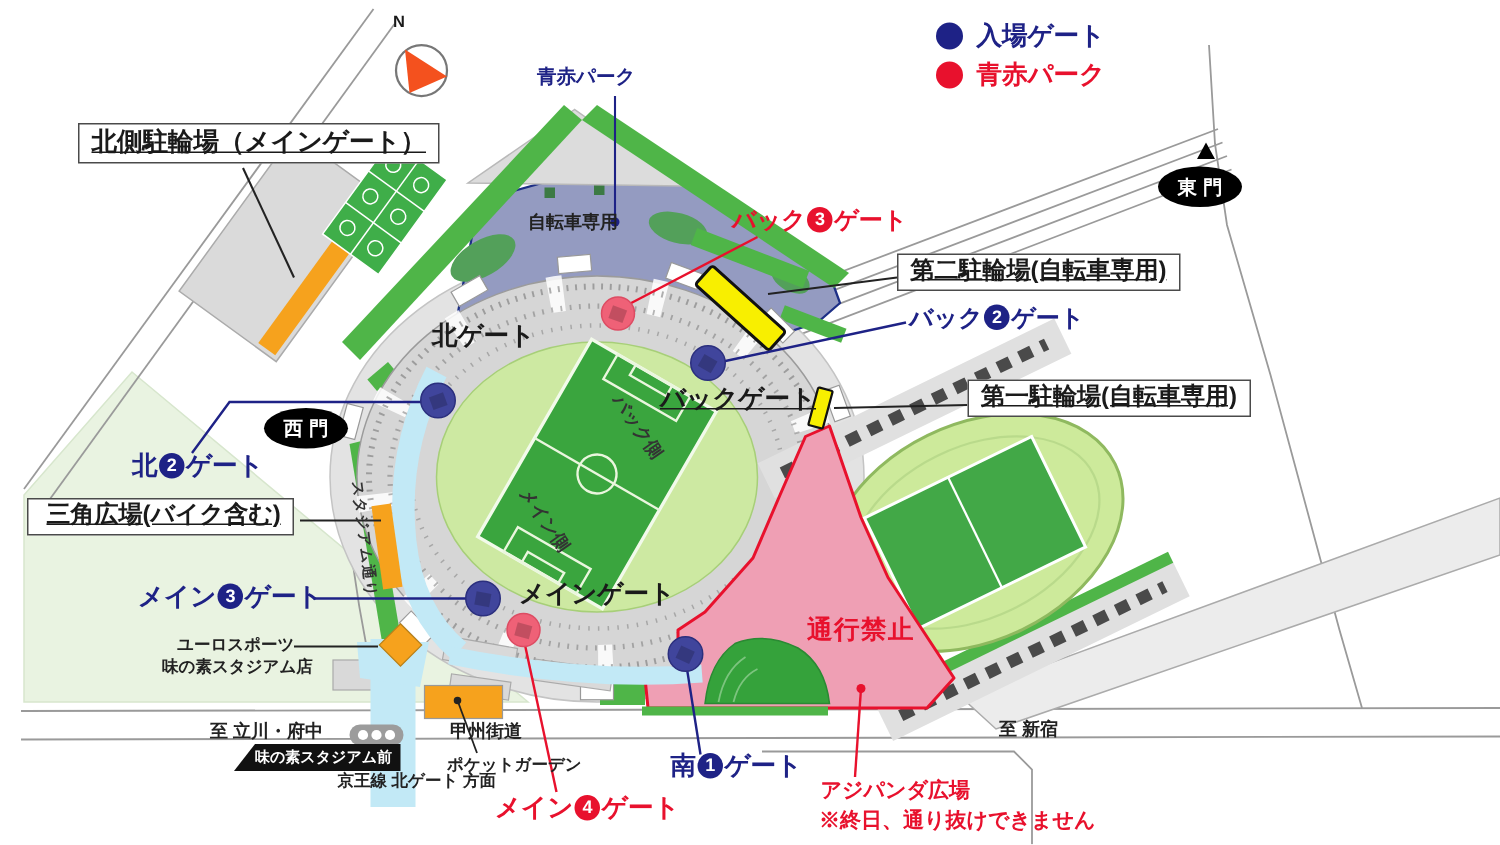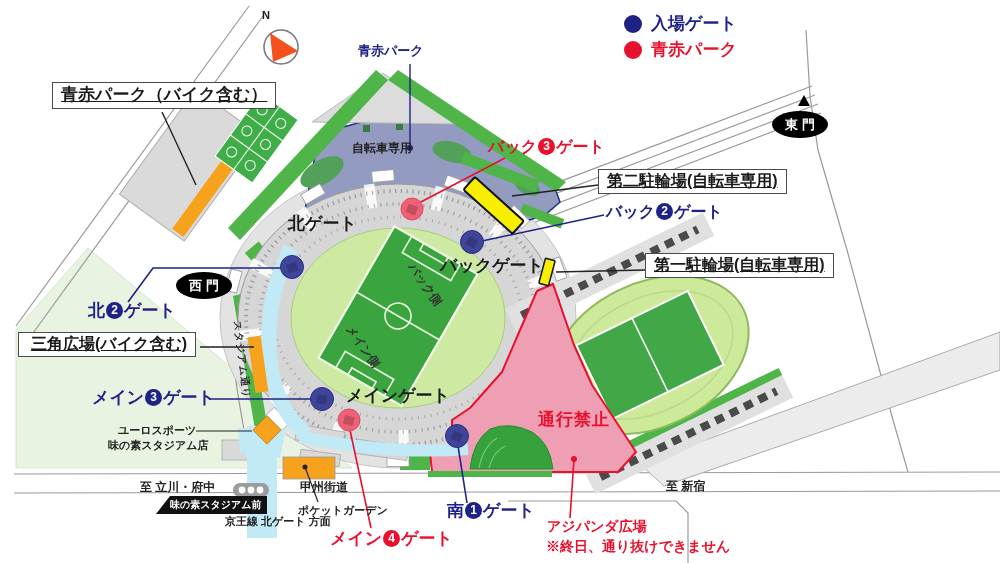--- a/index.html
+++ b/index.html
@@ -229,27 +229,27 @@
   <div class="lbl" style="left:262px;top:9px;font-size:11px;">N</div>
 
   <div class="lbl navy" style="left:358px;top:44px;font-size:13px;">青赤パーク</div>
   <div class="lbl" style="left:352px;top:142px;font-size:12px;color:#222;">自転車専用</div>
   <div class="lbl" style="left:400px;top:278px;font-size:12px;color:#333;transform:rotate(55deg);">バック側</div>
   <div class="lbl" style="left:338px;top:340px;font-size:12px;color:#333;transform:rotate(55deg);">メイン側</div>
   <div class="lbl red" style="left:538px;top:410px;font-size:17px;letter-spacing:1px;">通行禁止</div>
   <div class="lbl red" style="left:547px;top:518px;font-size:14px;">アジパンダ広場</div>
   <div class="lbl red" style="left:546px;top:538px;font-size:14px;">※終日、通り抜けできません</div>
 
-  <div class="lbl boxed" style="left:52px;top:82px;font-size:17px;">青赤パーク（バイク含む）</div>
+  <div class="lbl boxed" style="left:52px;top:82px;font-size:17px;">北側駐輪場（メインゲート）</div>
   <div class="lbl boxed" style="left:598px;top:169px;">第二駐輪場(自転車専用)</div>
   <div class="lbl boxed" style="left:645px;top:253px;">第一駐輪場(自転車専用)</div>
   <div class="lbl boxed" style="left:18px;top:332px;padding-left:12px;">三角広場(バイク含む)</div>
 
   <div class="lbl" style="left:240px;top:214px;font-size:17px;margin-left:48px;">北ゲート</div>
-  <div class="lbl" style="left:440px;top:256px;font-size:17px;">バックゲート</div>
+  <div class="lbl" style="left:440px;top:256px;font-size:17px;text-decoration:underline;">バックゲート</div>
   <div class="lbl" style="left:346px;top:386px;font-size:17px;">メインゲート</div>
 
   <div class="oval" style="left:176px;top:272px;width:56px;height:27px;">西門</div>
   <div class="oval" style="left:772px;top:111px;width:56px;height:27px;">東門</div>
 
   <div class="lbl red" style="left:488px;top:138px;font-size:16px;"><span>バック</span><span class="num num-red">3</span><span>ゲート</span></div>
   <div class="lbl navy" style="left:606px;top:203px;font-size:16px;"><span>バック</span><span class="num num-navy">2</span><span>ゲート</span></div>
   <div class="lbl navy" style="left:88px;top:301px;font-size:17px;"><span>北</span><span class="num num-navy">2</span><span>ゲート</span></div>
   <div class="lbl navy" style="left:92px;top:388px;font-size:17px;"><span>メイン</span><span class="num num-navy">3</span><span>ゲート</span></div>
   <div class="lbl red" style="left:330px;top:529px;font-size:17px;"><span>メイン</span><span class="num num-red">4</span><span>ゲート</span></div>

